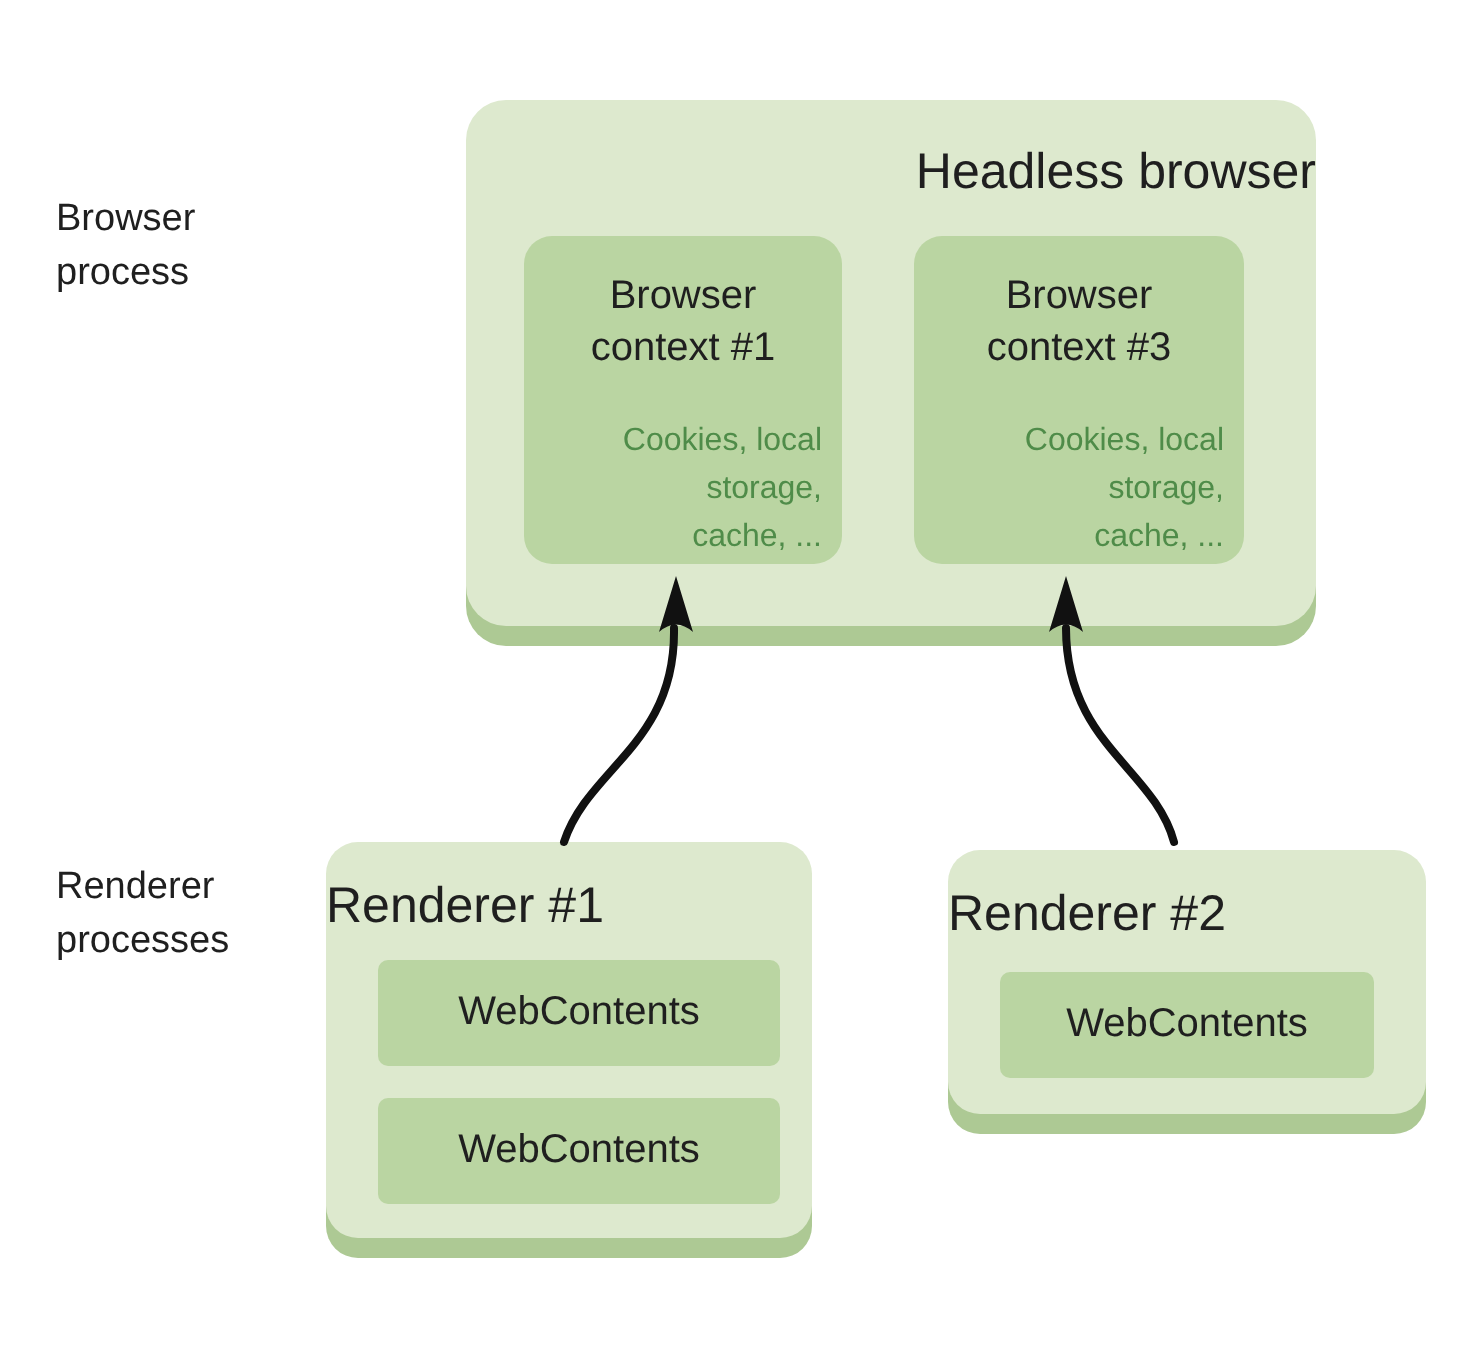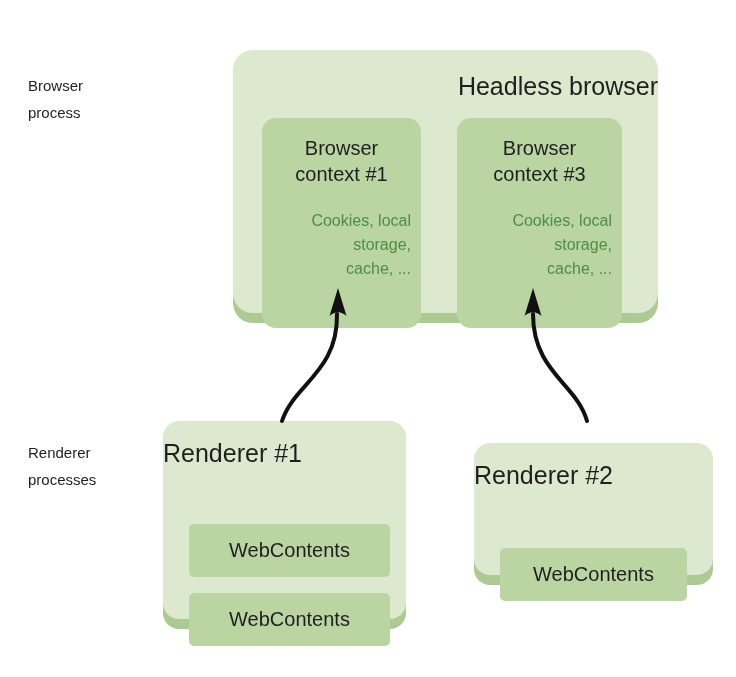--- a/index.html
+++ b/index.html
@@ -15,41 +15,42 @@
   html,body{background:var(--background);}
   body{font-family:"Liberation Sans", sans-serif;color:var(--text-dark);}
   .canvas{
     position:relative;
     width:736px;height:677px;
     background:var(--background);
     overflow:hidden;
   }
   .side-label{
     position:absolute;
-    font-size:15px;line-height:27px;
+    font-size:19px;line-height:27px;
     color:var(--text-dark);
+    margin-top:24px;
   }
   .side-label.browser{left:28px;top:72px;width:86px;}
-  .side-label.renderer{left:28px;top:439px;width:94px;}
+  .side-label.renderer{left:28px;top:406px;width:94px;}
 
   .outer-box{
     position:absolute;
     left:233px;top:50px;width:425px;height:263px;
     background:var(--box-light);
     border-radius:20px;
     box-shadow:0 10px 0 var(--box-shadow);
     z-index:1;
   }
   .outer-title{
     padding-top:21px;
     text-align:right;
     font-size:25px;line-height:30px;
   }
   .ctx-box{
-    position:absolute;top:68px;height:210px;
+    position:absolute;top:68px;height:164px;
     background:var(--box-medium);
     border-radius:14px;
   }
   .ctx-box.c1{left:29px;width:159px;}
   .ctx-box.c2{left:224px;width:165px;}
   .ctx-title{
     margin-top:17px;
     padding:0 14px;
     text-align:center;
     font-size:20px;line-height:26px;
@@ -63,31 +64,31 @@
   .ctx-details span{display:block;}
 
   .renderer-box{
     position:absolute;
     background:var(--box-light);
     border-radius:16px;
     box-shadow:0 10px 0 var(--box-shadow);
     z-index:1;
   }
   .renderer-box.r1{left:163px;top:421px;width:243px;height:198px;}
-  .renderer-box.r2{left:474px;top:443px;width:239px;height:132px;}
+  .renderer-box.r2{left:474px;top:425px;width:239px;height:132px;}
   .renderer-title{
     padding-top:17px;
     font-size:25px;line-height:30px;
   }
   .wc-chip{
     position:absolute;
     height:53px;border-radius:5px;
     background:var(--box-medium);
     text-align:center;
-    font-size:20px;line-height:53px;margin-top:44px;
+    font-size:20px;line-height:53px;
   }
   .r1 .wc-chip{left:26px;width:201px;}
   .r1 .wc-chip.first{top:59px;}
   .r1 .wc-chip.second{top:128px;}
   .r2 .wc-chip{left:26px;width:187px;top:61px;}
 
   svg.arrows{
     position:absolute;left:0;top:0;z-index:2;
     pointer-events:none;
   }

